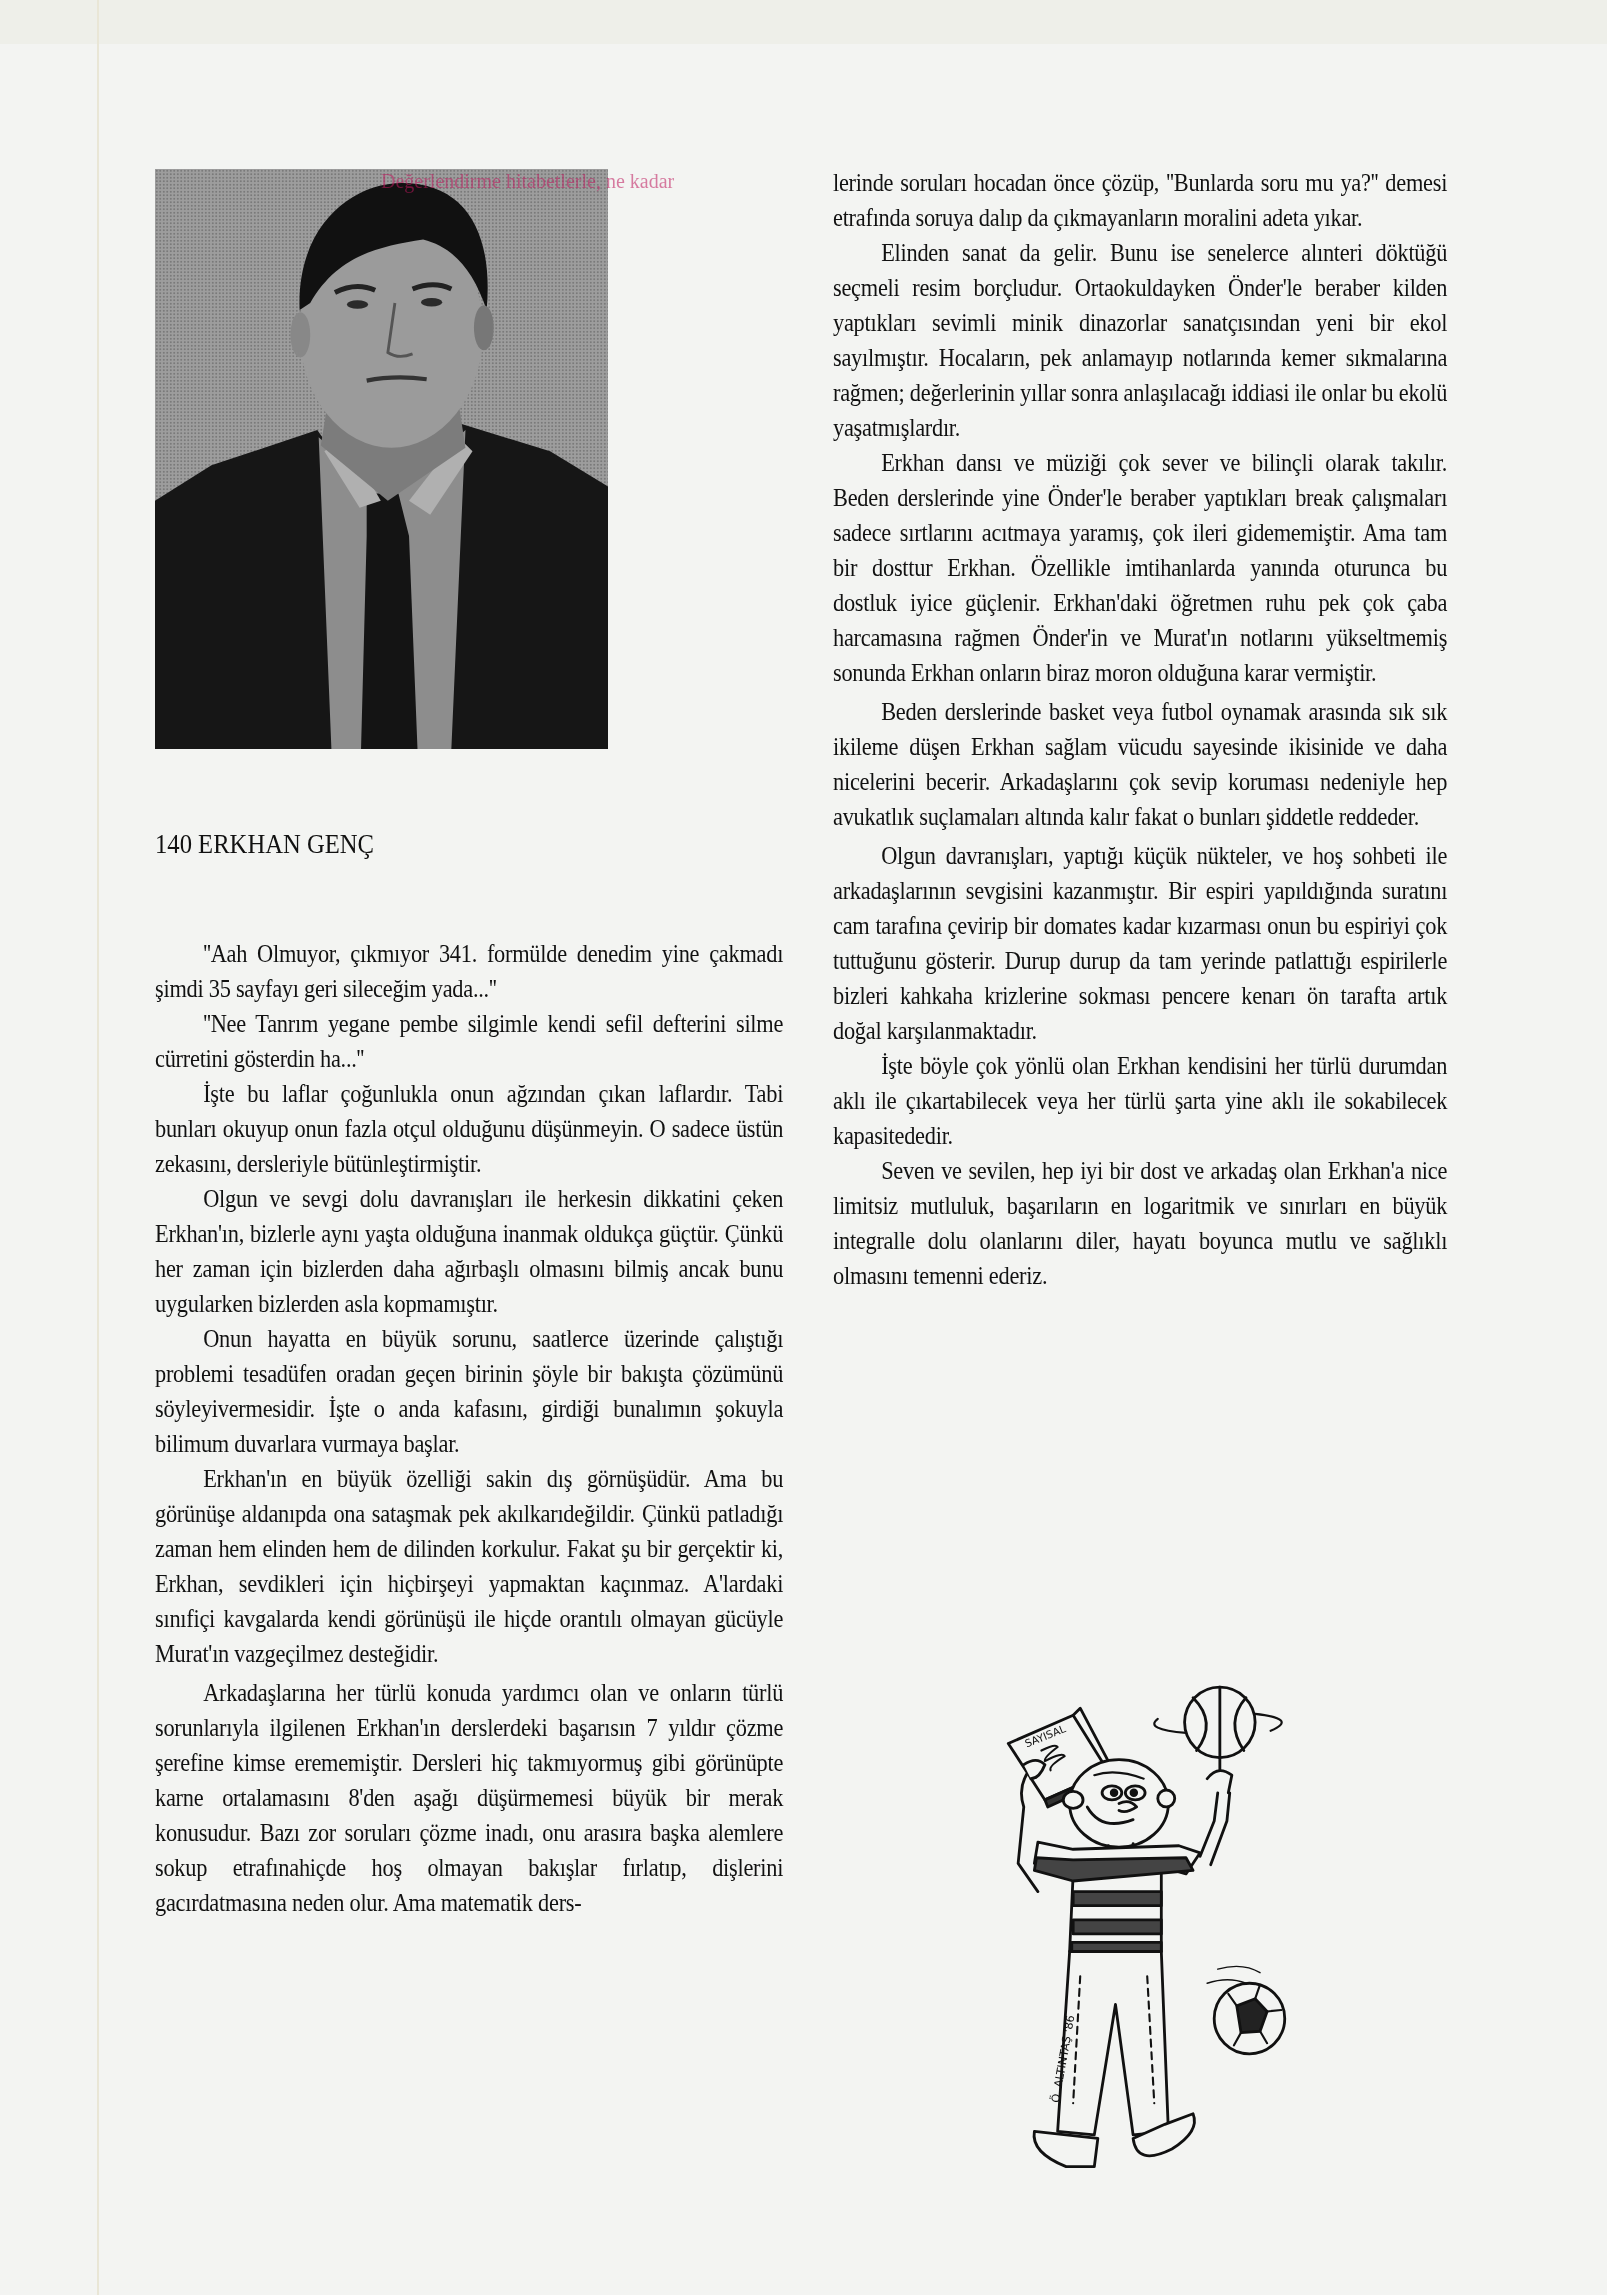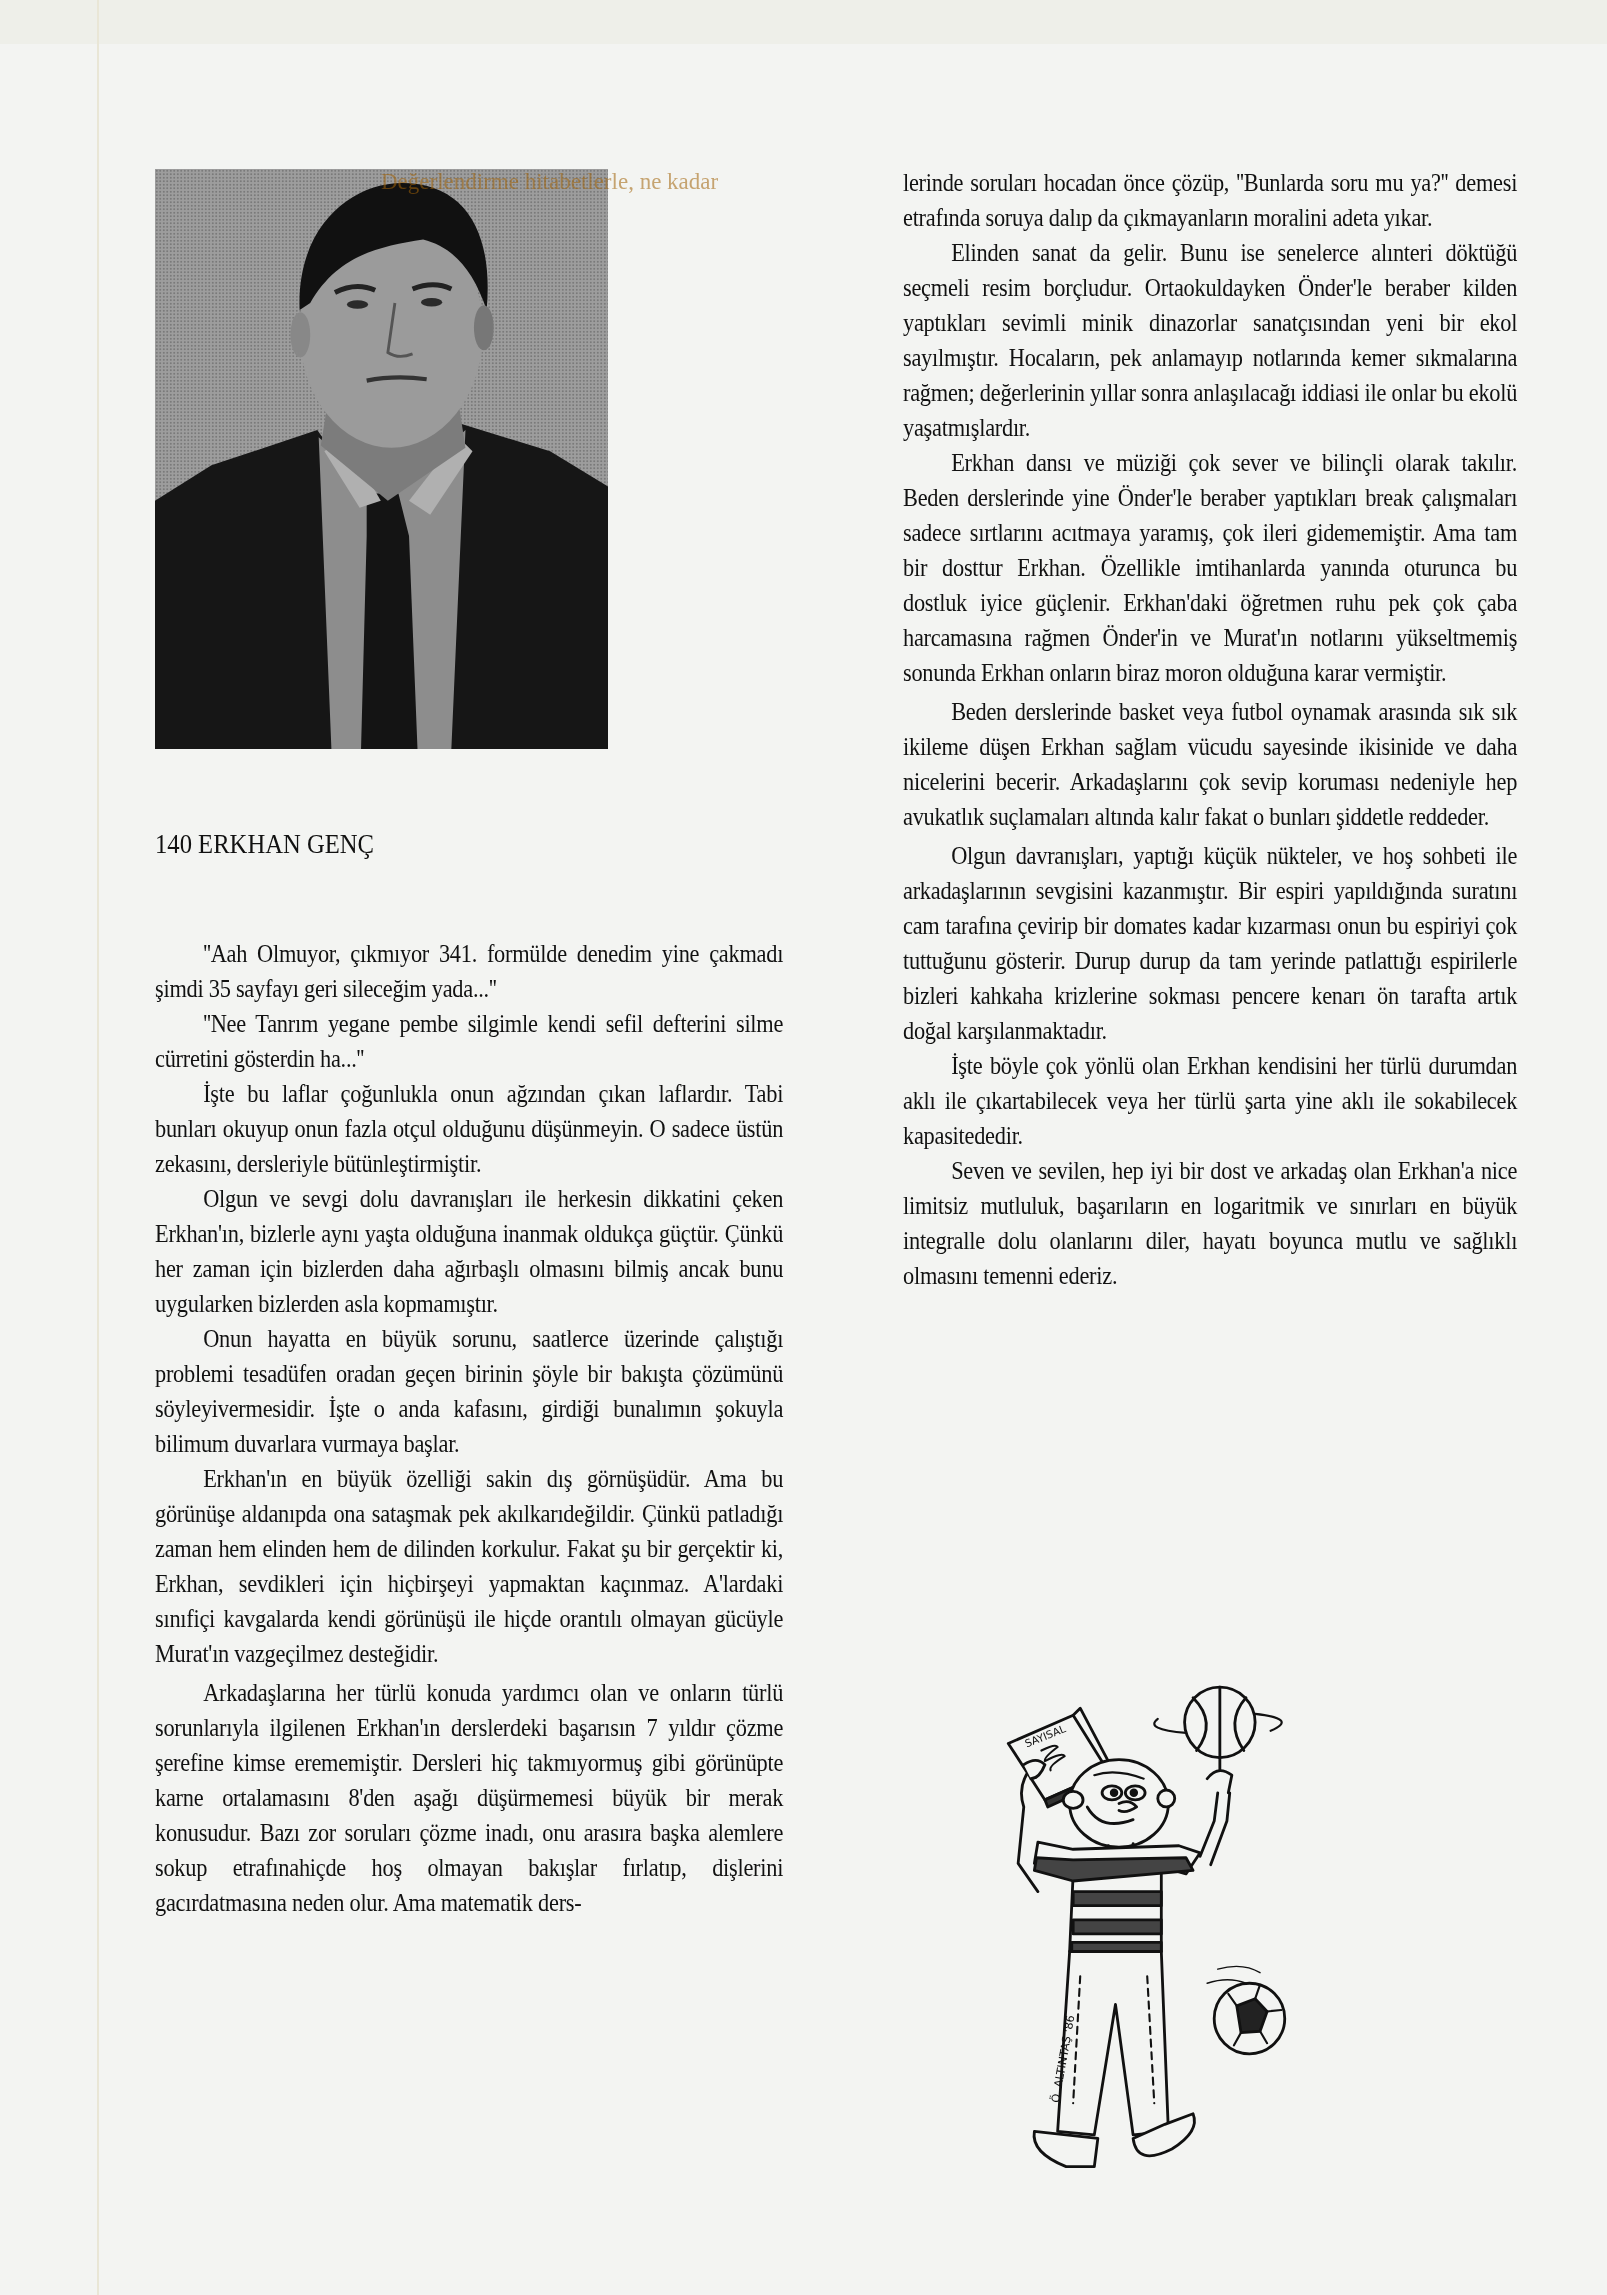--- a/index.html
+++ b/index.html
@@ -12,42 +12,42 @@
   }
   .scan-edge {
     position: absolute; left: 97px; top: 0; width: 2.1px; height: 2295px;
     background: #e9e6d6;
   }
   .top-band {
     position: absolute; left: 0; top: 0; width: 1608px; height: 44px;
     background: #eeefe9;
   }
   .bleed {
-    position: absolute; color: #a16207; font-size: 23px; line-height: 35px;
+    position: absolute; color: #be185d; font-size: 20px; line-height: 35px;
     pointer-events: none; opacity: 0.55; white-space: nowrap;
   }
   .photo {
     position: absolute; left: 155px; top: 169px; width: 453px; height: 580px;
     background-color: #9a9a9a;
     background-image:
       radial-gradient(circle, rgba(0,0,0,0.35) 0.7px, transparent 0.9px);
     background-size: 3.5px 3.5px;
     overflow: hidden;
   }
   .photo svg { position: absolute; left: 0; top: 0; width: 100%; height: 100%; }
 
   .col {
     position: absolute;
     font-size: 26px;
     line-height: 35px;
     text-align: justify;
     letter-spacing: -0.3px;
   }
   .col-left { left: 155px; top: 936px; width: 628px; }
-  .col-right { left: 903px; top: 165px; width: 614px; }
+  .col-right { left: 833px; top: 165px; width: 614px; }
   .col p { margin: 0; text-indent: 56px; transform: scaleX(0.86); transform-origin: left top; width: 116.3%; }
   .col p.noindent { text-indent: 0; }
   .col p.gap { margin-top: 4.2px; }
   .heading {
     position: absolute; left: 155px; top: 827px;
     font-size: 28px; line-height: 34px; font-weight: normal;
     transform: scaleX(0.88); transform-origin: left top; white-space: nowrap;
   }
   .cartoon {
     position: absolute; left: 974px; top: 1680px; width: 424px; height: 536px;

